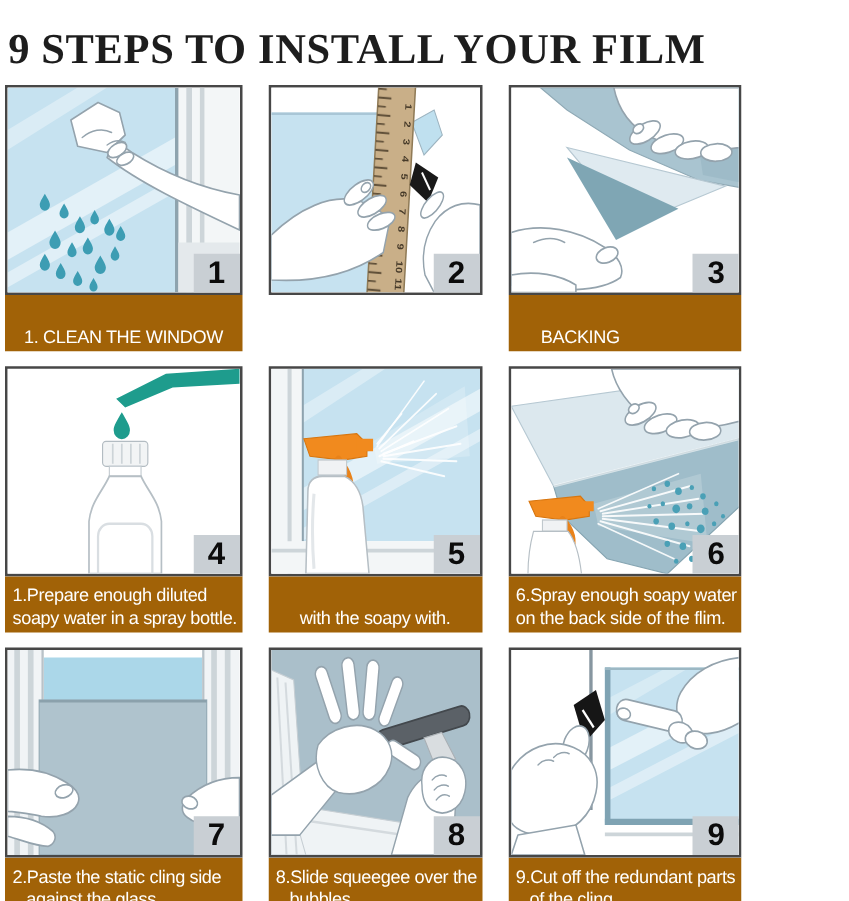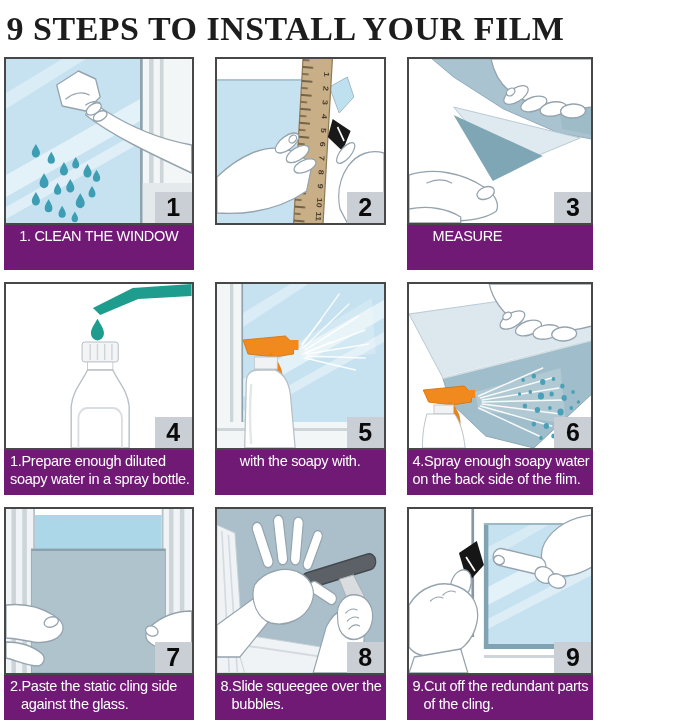--- a/index.html
+++ b/index.html
@@ -1,30 +1,30 @@
 <!DOCTYPE html>
 <html><head>
 <meta charset="utf-8">
 <style>
   *{margin:0;padding:0;box-sizing:border-box}
   html,body{background:#ffffff}
   body{width:679px;height:721px;font-family:"Liberation Sans",sans-serif;overflow:hidden}
-  .page{width:571px;height:721px;padding:0 4px}
+  .page{width:571px;height:721px;padding:11px 4px}
   .title{height:57px;display:flex;align-items:center;justify-content:center;
     font-family:"Liberation Serif",serif;font-weight:700;font-size:34px;color:#1d1d1d;
     letter-spacing:.5px;white-space:nowrap}
   .grid{display:grid;grid-template-columns:repeat(3,1fr);column-gap:21px;row-gap:12px}
   .cell{display:flex;flex-direction:column}
   .panel{position:relative;height:168px;border:2px solid #474747;background:#fff;overflow:hidden}
   .panel svg{display:block;width:100%;height:100%}
   .badge{position:absolute;right:0;bottom:0;width:37px;height:31px;background:#C9CFD4;
     color:#0b0b0b;font-weight:700;font-size:25px;display:flex;align-items:center;
     justify-content:center;line-height:1}
-  .caption{height:45px;background:#701a75;color:#ffffff;font-size:14.5px;letter-spacing:-.3px;
-    line-height:18px;display:flex;flex-direction:column;justify-content:flex-start;
+  .caption{height:45px;background:#a16207;color:#ffffff;font-size:14.5px;letter-spacing:-.3px;
+    line-height:18px;display:flex;flex-direction:column;justify-content:flex-end;
     padding:2px 4px;white-space:nowrap;overflow:hidden}
   .cap-center{text-align:center}
   .cap-left{text-align:left;padding-left:6px}
   .ind-sm{padding-left:11px}
   .ind-md{padding-left:20px}
   .hand{fill:#ffffff;stroke:#94A3AD;stroke-width:1.4;stroke-linejoin:round}
   .hline{fill:none;stroke:#94A3AD;stroke-width:1.2;stroke-linecap:round}
   .wray{stroke:#ffffff;stroke-width:1.5;stroke-linecap:round;opacity:.9}
 </style>
 </head>
@@ -143,21 +143,21 @@
           <ellipse class="hand" cx="184" cy="52" rx="14" ry="7" transform="rotate(-2 184 52)"></ellipse>
           <ellipse class="hand" cx="114" cy="33" rx="5" ry="3.5" transform="rotate(-28 114 33)"></ellipse>
           <path class="hand" d="M0,116C28,108 60,114 84,128C96,135 102,144 98,152C80,164 40,164 0,158Z"></path>
           <ellipse class="hand" cx="86" cy="134" rx="10" ry="6" transform="rotate(-18 86 134)"></ellipse>
           <path class="hline" d="M20,124C30,120 40,120 48,124"></path>
           <path class="hand" d="M0,150C22,146 44,150 58,158L58,164L0,164Z"></path>
         </svg>
         <div class="badge">3</div>
       </div>
       <figcaption class="caption cap-left">
-        <div class="ind-md">MEASURE</div>
+        <div class="ind-md">BACKING</div>
       </figcaption>
     </figure>
 
     <figure class="cell">
       <div class="panel">
         <svg viewBox="0 0 205 164" preserveAspectRatio="none">
           <defs>
               <path id="drop4" d="M0,-7C2.5,-3 4.5,-0.5 4.5,2a4.5,4.5 0 1,1 -9,0C-4.5,-0.5 -2.5,-3 0,-7Z"></path>
             </defs>
           <rect width="205" height="164" fill="#fff"></rect>
@@ -278,21 +278,21 @@
             <polygon points="16,106 62,102 70,110 70,118 48,121 22,118" fill="#F18A1E" stroke="#D8760F"></polygon>
             <rect x="62" y="106" width="12" height="8" fill="#F18A1E"></rect>
             <path d="M46,121C54,129 57,137 53,146" fill="none" stroke="#E8821A" stroke-width="6" stroke-linecap="round"></path>
             <rect x="28" y="121" width="22" height="9" fill="#F0F2F4" stroke="#C0C8CD"></rect>
             <path d="M20,130C17,140 15,150 15,164L63,164C61,148 57,137 51,130Z" fill="#fff" stroke="#B6BFC5"></path>
           </g>
         </svg>
         <div class="badge">6</div>
       </div>
       <figcaption class="caption cap-left">
-        <div>4.Spray enough soapy water</div>
+        <div>6.Spray enough soapy water</div>
         <div>on the back side of the flim.</div>
       </figcaption>
     </figure>
 
     <figure class="cell">
       <div class="panel">
         <svg viewBox="0 0 205 164" preserveAspectRatio="none">
           <rect width="205" height="164" fill="#fff"></rect>
           <rect x="32" y="6" width="140" height="34" fill="#ABD7E9"></rect>
           <g>

